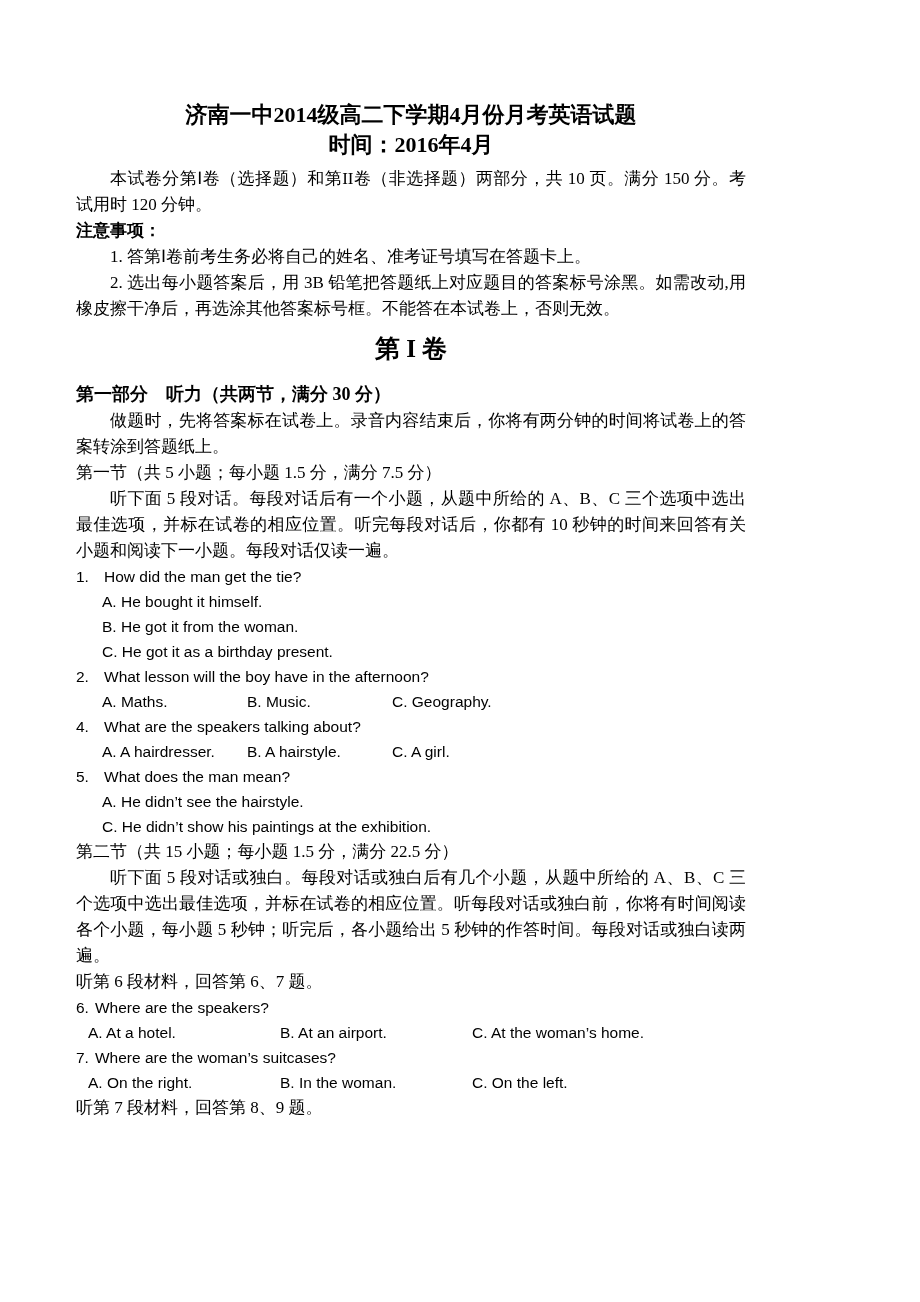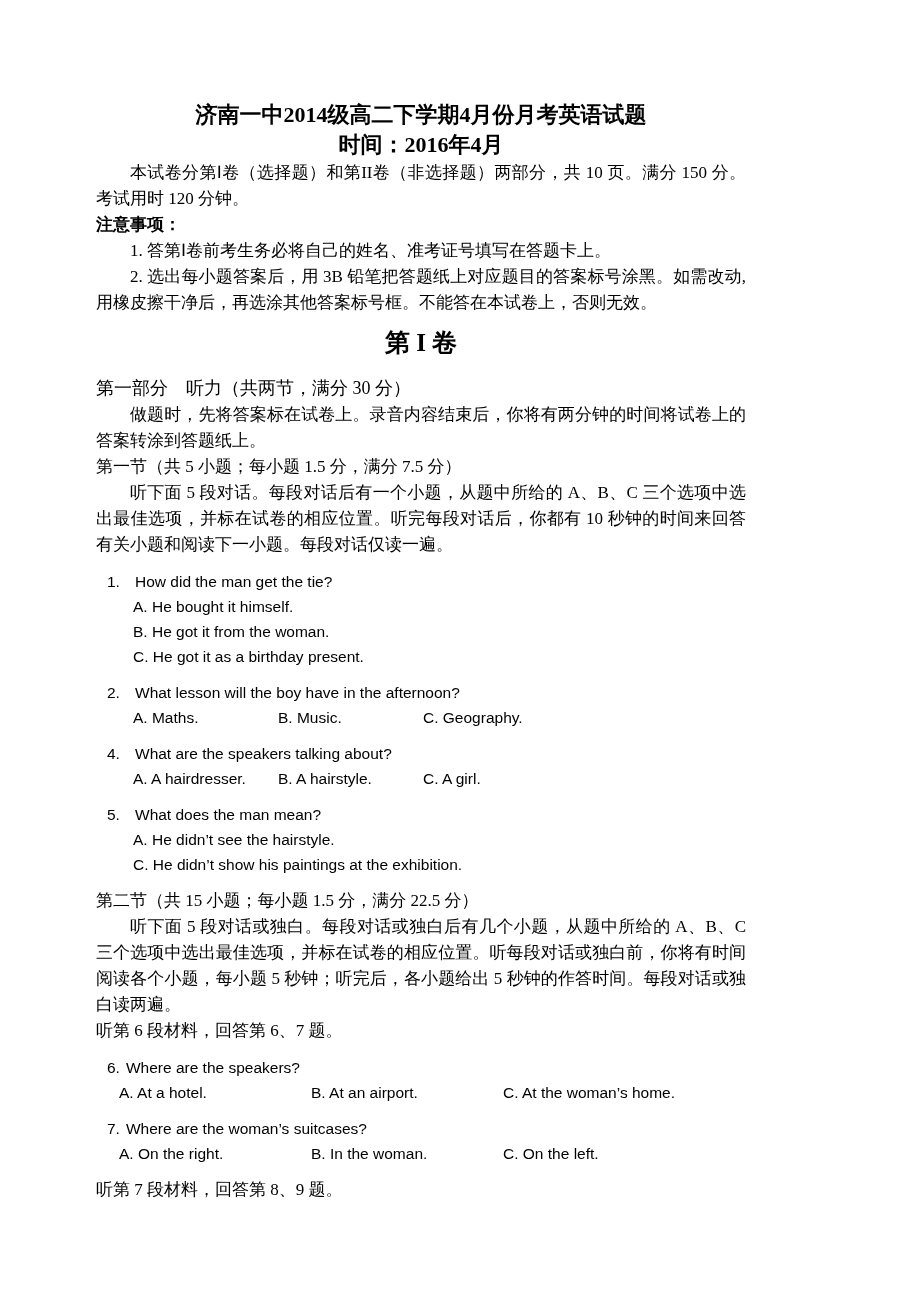--- a/index.html
+++ b/index.html
@@ -2,62 +2,63 @@
 <html><head>
 <meta charset="utf-8">
 <style>
   html, body { margin: 0; padding: 0; background: #ffffff; }
   .page {
     width: 884px;
     height: 1302px;
     box-sizing: border-box;
     background: #ffffff;
     color: #000000;
-    padding: 100px 138px 40px 96px;
+    padding: 100px 138px 40px 76px;
     font-family: "Liberation Serif", serif;
     overflow: hidden;
   }
   .title {
     text-align: center;
     font-size: 22px;
     font-weight: bold;
     line-height: 30px;
   }
   .subtitle {
     text-align: center;
     font-size: 22px;
     font-weight: bold;
     line-height: 30px;
+    margin-bottom: 6px;
   }
   .para {
     font-size: 17px;
     line-height: 26px;
     text-align: justify;
   }
   .indent2 { text-indent: 2em; }
   .bold { font-weight: bold; }
   .vol-title {
     text-align: center;
     font-size: 25px;
     font-weight: bold;
     line-height: 34px;
     margin: 10px 0 14px 0;
   }
   .part-heading {
     font-size: 18px;
-    font-weight: normal;
+    font-weight: bold;
     line-height: 28px;
     margin-top: 6px;
   }
   .en {
     font-family: "Liberation Sans", sans-serif;
     font-size: 15.5px;
     line-height: 25px;
   }
-  .q { margin: 11px; }
+  .q { margin: 0; }
   .q-line { line-height: 25px; }
   .q-num {
     display: inline-block;
     width: 28px;
     vertical-align: top;
   }
   .q-num.narrow { width: auto; margin-right: 6px; }
   .opt { padding-left: 26px; line-height: 25px; }
   .opt-row { padding-left: 26px; line-height: 25px; }
   .opt-row .opt-col {

